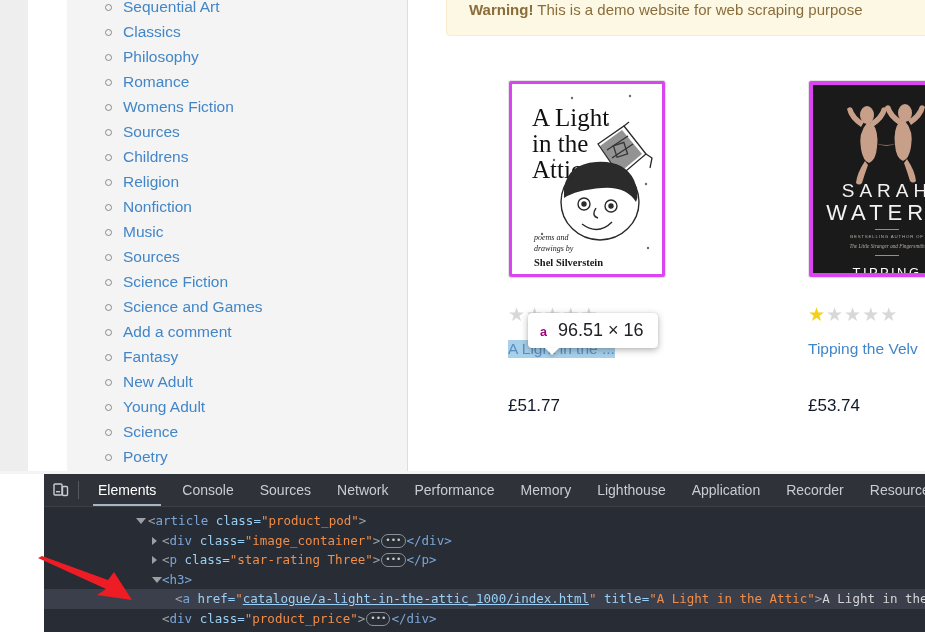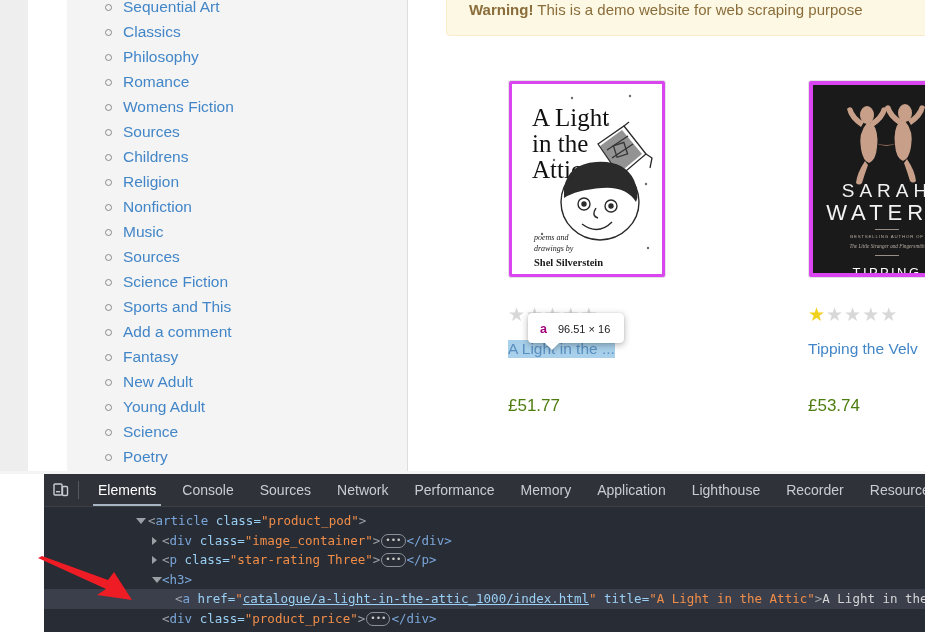--- a/index.html
+++ b/index.html
@@ -117,21 +117,21 @@
     display: inline-block;
   }
   .pod-title.selected {
     background: #a8d0ea;
     color: #5a8fc0;
   }
 
   .pod-price {
     margin-top: 38px;
     font-size: 17px;
-    color: #4d7c0f;
+    color: #0f172a;
     white-space: nowrap;
   }
 
   
   .insp-tooltip {
     position: absolute;
     left: 528px; top: 313px;
     background: #ffffff;
     border-radius: 4px;
     box-shadow: 0 2px 7px rgba(0,0,0,0.30), 0 0 1px rgba(0,0,0,0.25);
@@ -140,21 +140,21 @@
     color: #202124;
     white-space: nowrap;
     z-index: 40;
   }
   .insp-tooltip .tag {
     color: #a1047a;
     font-weight: bold;
     font-size: 12.5px;
     margin-right: 11px;
   }
-  .insp-tooltip .dims { color: #202124; font-size: 11px; }
+  .insp-tooltip .dims { color: #202124; font-size: 18px; }
   .insp-tooltip::after {
     content: "";
     position: absolute;
     left: 17px; bottom: -7px;
     border-left: 7px solid transparent;
     border-right: 7px solid transparent;
     border-top: 7px solid #ffffff;
     filter: drop-shadow(0 2px 2px rgba(0,0,0,0.18));
   }
 
@@ -290,21 +290,21 @@
           <li class="nav-item"><span class="nav-label">Philosophy</span></li>
           <li class="nav-item"><span class="nav-label">Romance</span></li>
           <li class="nav-item"><span class="nav-label">Womens Fiction</span></li>
           <li class="nav-item"><span class="nav-label">Sources</span></li>
           <li class="nav-item"><span class="nav-label">Childrens</span></li>
           <li class="nav-item"><span class="nav-label">Religion</span></li>
           <li class="nav-item"><span class="nav-label">Nonfiction</span></li>
           <li class="nav-item"><span class="nav-label">Music</span></li>
           <li class="nav-item"><span class="nav-label">Sources</span></li>
           <li class="nav-item"><span class="nav-label">Science Fiction</span></li>
-          <li class="nav-item"><span class="nav-label">Sports and This</span></li>
+          <li class="nav-item"><span class="nav-label">Science and Games</span></li>
           <li class="nav-item"><span class="nav-label">Add a comment</span></li>
           <li class="nav-item"><span class="nav-label">Fantasy</span></li>
           <li class="nav-item"><span class="nav-label">New Adult</span></li>
           <li class="nav-item"><span class="nav-label">Young Adult</span></li>
           <li class="nav-item"><span class="nav-label">Science</span></li>
           <li class="nav-item"><span class="nav-label">Poetry</span></li>
         </ul>
     </div>
 
     <div class="content-col">
@@ -440,22 +440,22 @@
         </svg>
       </div>
       <div class="dt-sep"></div>
       <div class="dt-tabs" id="dt-tabs">
           <div class="dt-tab active">Elements</div>
           <div class="dt-tab">Console</div>
           <div class="dt-tab">Sources</div>
           <div class="dt-tab">Network</div>
           <div class="dt-tab">Performance</div>
           <div class="dt-tab">Memory</div>
+          <div class="dt-tab">Lighthouse</div>
           <div class="dt-tab">Application</div>
-          <div class="dt-tab">Lighthouse</div>
           <div class="dt-tab">Recorder</div>
           <div class="dt-tab">ResourcesS</div>
         </div>
     </div>
 
     <div class="dt-tree">
 
       <div class="dt-line ind1">
         <span class="tri open" style="left:92px;"></span><span class="tok-punct">&lt;</span><span class="tok-tag">article</span><span class="tok-text"> </span><span class="tok-attr">class=</span><span class="tok-val">"product_pod"</span><span class="tok-punct">&gt;</span>
       </div>

